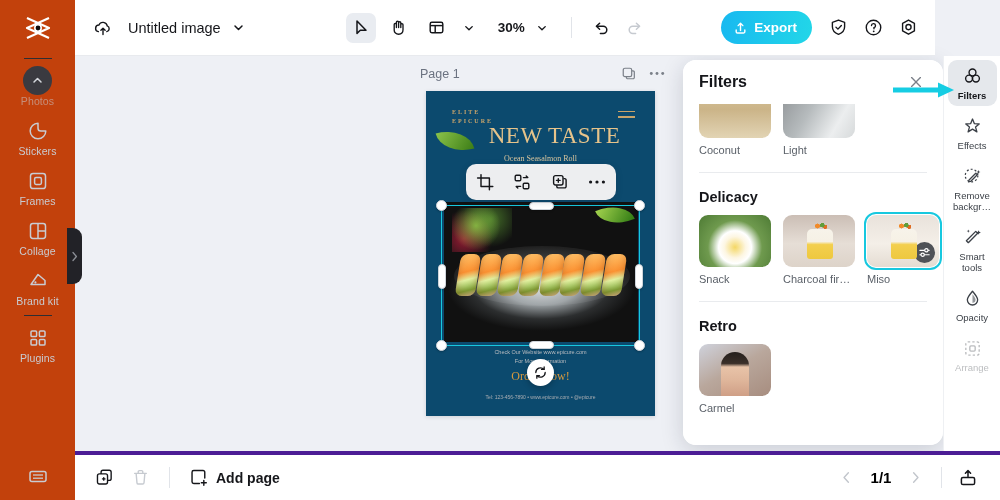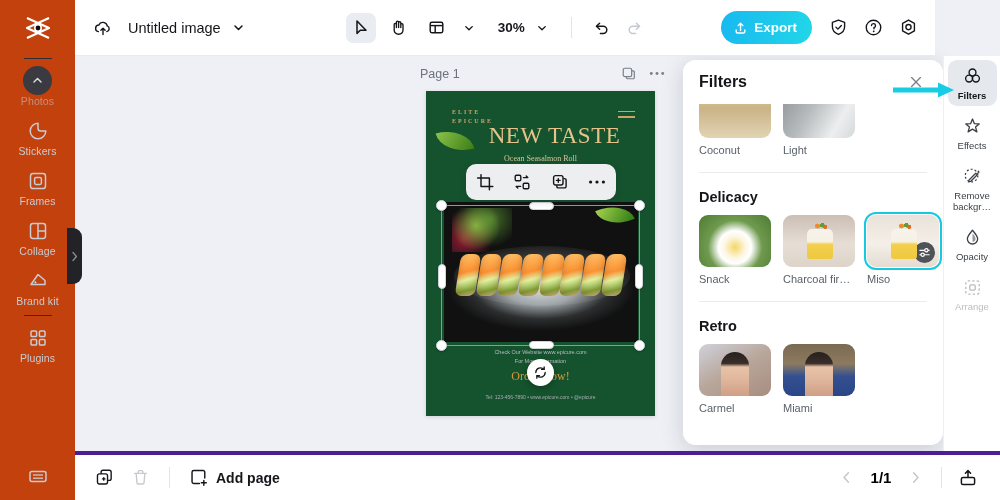--- a/index.html
+++ b/index.html
@@ -74,21 +74,21 @@
   #page-header {
     position: absolute; left: 345px; top: 10px; width: 245px;
     display: flex; align-items: center;
   }
   #page-label { font-size: 12.5px; color: #6b7280; }
   #page-hdr-icons { margin-left: auto; display: flex; align-items: center; gap: 13px; }
 
   
   #poster {
     position: absolute; left: 351px; top: 35px; width: 229px; height: 325px;
-    background: #14532d; overflow: hidden;
+    background: #0c4a6e; overflow: hidden;
     box-shadow: 0 1px 4px rgba(20,25,40,.14);
   }
   #brandmark {
     position: absolute; left: 26px; top: 17px; font-family: "Liberation Serif", serif;
     font-size: 6px; letter-spacing: 2px; color: #c9a46a; line-height: 9px; font-weight: 700;
   }
   #hamburger { position: absolute; right: 20px; top: 20px; width: 17px; }
   #hamburger span { display: block; height: 1.4px; background: #c9a46a; margin-bottom: 4px; }
   #poster-title {
     position: absolute; left: 0; right: 0; top: 32px; text-align: center;
@@ -608,24 +608,20 @@
       </div>
 
       <div class="fp-hr"></div>
       <div class="fp-sec-title">Retro</div>
 
       <div class="fp-grid">
         <div class="fp-cell">
           <div class="fp-thumb t-carmel portrait"></div>
           <div class="fp-name">Carmel</div>
         </div>
-        <div class="fp-cell">
-          <div class="fp-thumb t-miami portrait"></div>
-          <div class="fp-name">Miami</div>
-        </div>
       </div>
     </div>
     <div id="fp-fade"></div>
   </div>
 
   <div id="right-rail">
     <div class="rr-item active">
       <svg width="21" height="21" viewBox="0 0 22 22">
         <circle cx="11" cy="6.8" r="3.6" fill="none" stroke="#15161a" stroke-width="1.45"></circle>
         <circle cx="7.4" cy="13.2" r="3.6" fill="none" stroke="#15161a" stroke-width="1.45"></circle>
@@ -644,20 +640,28 @@
     <div class="rr-item">
       <svg width="21" height="21" viewBox="0 0 22 22">
         <circle cx="10" cy="10" r="6.6" fill="none" stroke="#3c4148" stroke-width="1.3" stroke-dasharray="2 2.2"></circle>
         <path d="M7.4 14.6 L14.4 7.6 L16 9.2 L9 16.2 L6.8 16.6 Z" fill="none" stroke="#3c4148" stroke-width="1.35" stroke-linejoin="round"></path>
         <path d="M17.2 4.2 l.6 1.5 1.5.6-1.5.6-.6 1.5-.6-1.5-1.5-.6 1.5-.6z" fill="#3c4148"></path>
       </svg>
       <span class="rr-lbl">Remove backgr…</span>
     </div>
 
 
+    <div class="rr-item">
+      <svg width="21" height="21" viewBox="0 0 22 22">
+        <path d="M4.6 17.4 L14.4 7.6 L16.4 9.6 L6.6 19.4 Z" fill="none" stroke="#3c4148" stroke-width="1.4" stroke-linejoin="round" transform="translate(0,-3)"></path>
+        <path d="M17.4 3.4 l.7 1.7 1.7.7-1.7.7-.7 1.7-.7-1.7-1.7-.7 1.7-.7z" fill="#3c4148"></path>
+        <path d="M6.6 2.6 l.5 1.2 1.2.5-1.2.5-.5 1.2-.5-1.2-1.2-.5 1.2-.5z" fill="#3c4148"></path>
+      </svg>
+      <span class="rr-lbl">Smart tools</span>
+    </div>
 
     <div class="rr-item">
       <svg width="21" height="21" viewBox="0 0 22 22">
         <path d="M11 3.4 C 14.6 7.6 16.4 10 16.4 12.4 a5.4 5.4 0 0 1-10.8 0 C5.6 10 7.4 7.6 11 3.4 z" fill="none" stroke="#3c4148" stroke-width="1.4" stroke-linejoin="round"></path>
         <path d="M11 6.6 C 13.2 9.4 14.2 10.8 14.2 12.4 a3.2 3.2 0 0 1-3.2 3.2z" fill="#3c4148" opacity=".55"></path>
       </svg>
       <span class="rr-lbl">Opacity</span>
     </div>
 
     <div class="rr-item faded">

